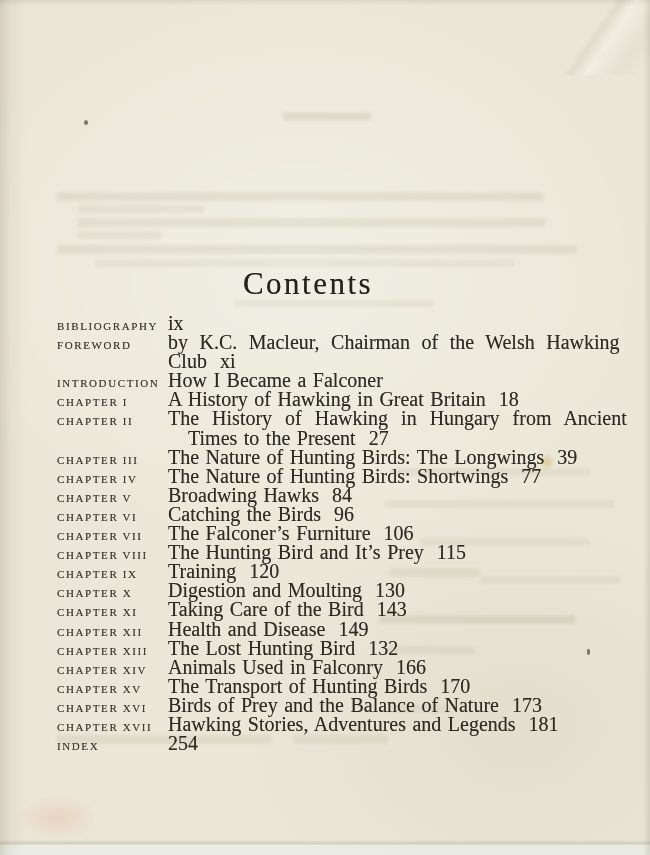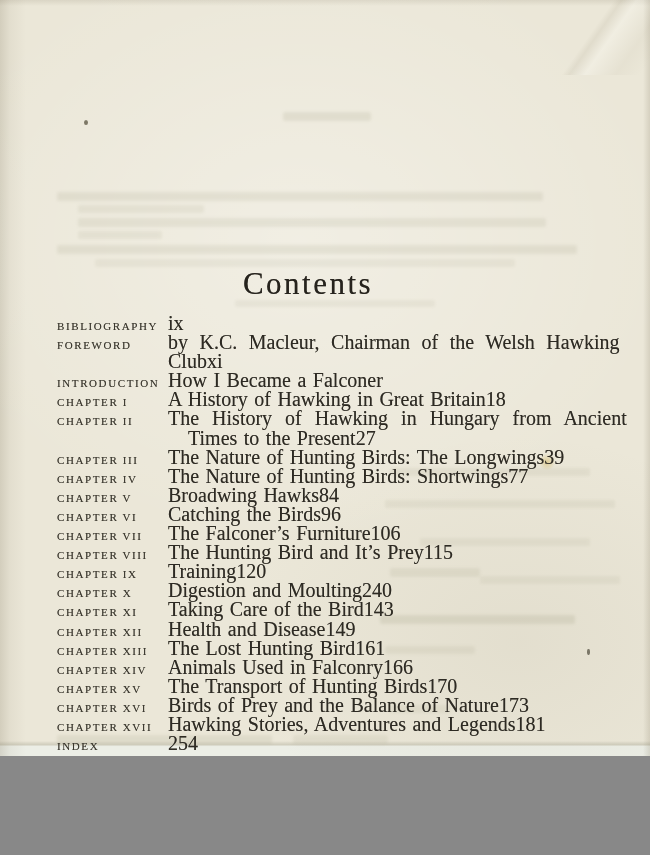--- a/index.html
+++ b/index.html
@@ -1,18 +1,18 @@
 <!DOCTYPE html>
 <html><head>
 <meta charset="utf-8">
 <style>
   html,body{margin:0;padding:0;background:#888;}
   #page{
     position:relative;
-    width:650px;height:756px;
+    width:650px;height:855px;
     overflow:hidden;
     font-family:"Liberation Serif", serif;
     background-color:#ebe7d8;
     background-image:
       radial-gradient(ellipse 520px 420px at 46% 32%, rgba(255,255,255,.30), rgba(255,255,255,0) 72%),
       radial-gradient(ellipse 400px 300px at 80% 85%, rgba(120,110,80,.07), rgba(120,110,80,0) 70%),
       linear-gradient(90deg, rgba(115,105,80,.20) 0px, rgba(115,105,80,.07) 10px, rgba(115,105,80,0) 26px),
       linear-gradient(270deg, rgba(115,105,80,.18) 0px, rgba(115,105,80,0) 7px),
       linear-gradient(180deg, rgba(115,105,80,.14) 0px, rgba(115,105,80,0) 6px),
       linear-gradient(0deg, #eceee6 0px, #eceee6 10px, #cfccbc 11px, #dbd8c8 13px, rgba(219,216,200,0) 15px);
@@ -36,21 +36,21 @@
   .lbl{
     font-size:11px; letter-spacing:1.6px; color:#3a372e;
     position:relative; top:3px; white-space:nowrap;
     text-shadow:0 0 .4px rgba(58,55,46,.5);
   }
   .desc{
     font-size:20px; color:#2d2a23; white-space:nowrap;
     text-shadow:0 0 .4px rgba(45,42,35,.45);
     word-spacing:1.5px;
   }
-  .p{margin-left:0;}
+  .p{margin-left:13px;}
   .t:empty + .p{margin-left:0;}
   .row[data-mods~="indent"] .t{padding-left:20px;text-align:center;}
   .row[data-mods~="wide"] .t{word-spacing:6.5px;}
   .row[data-mods~="wider"] .t{word-spacing:8px;}
   
   .ghost{
     position:absolute; background:#8f8d6f; opacity:.12;
     filter:blur(1.4px); border-radius:2px; pointer-events:none;
   }
   .speck{position:absolute; border-radius:50%; pointer-events:none;}
@@ -155,33 +155,33 @@
       <div class="row">
       <span class="lbl">CHAPTER VIII</span>
       <span class="desc"><span class="t">The Hunting Bird and It’s Prey</span><span class="p">115</span></span>
     </div>
       <div class="row">
       <span class="lbl">CHAPTER IX</span>
       <span class="desc"><span class="t">Training</span><span class="p">120</span></span>
     </div>
       <div class="row">
       <span class="lbl">CHAPTER X</span>
-      <span class="desc"><span class="t">Digestion and Moulting</span><span class="p">240</span></span>
+      <span class="desc"><span class="t">Digestion and Moulting</span><span class="p">130</span></span>
     </div>
       <div class="row">
       <span class="lbl">CHAPTER XI</span>
       <span class="desc"><span class="t">Taking Care of the Bird</span><span class="p">143</span></span>
     </div>
       <div class="row">
       <span class="lbl">CHAPTER XII</span>
       <span class="desc"><span class="t">Health and Disease</span><span class="p">149</span></span>
     </div>
       <div class="row">
       <span class="lbl">CHAPTER XIII</span>
-      <span class="desc"><span class="t">The Lost Hunting Bird</span><span class="p">161</span></span>
+      <span class="desc"><span class="t">The Lost Hunting Bird</span><span class="p">132</span></span>
     </div>
       <div class="row">
       <span class="lbl">CHAPTER XIV</span>
       <span class="desc"><span class="t">Animals Used in Falconry</span><span class="p">166</span></span>
     </div>
       <div class="row">
       <span class="lbl">CHAPTER XV</span>
       <span class="desc"><span class="t">The Transport of Hunting Birds</span><span class="p">170</span></span>
     </div>
       <div class="row">

